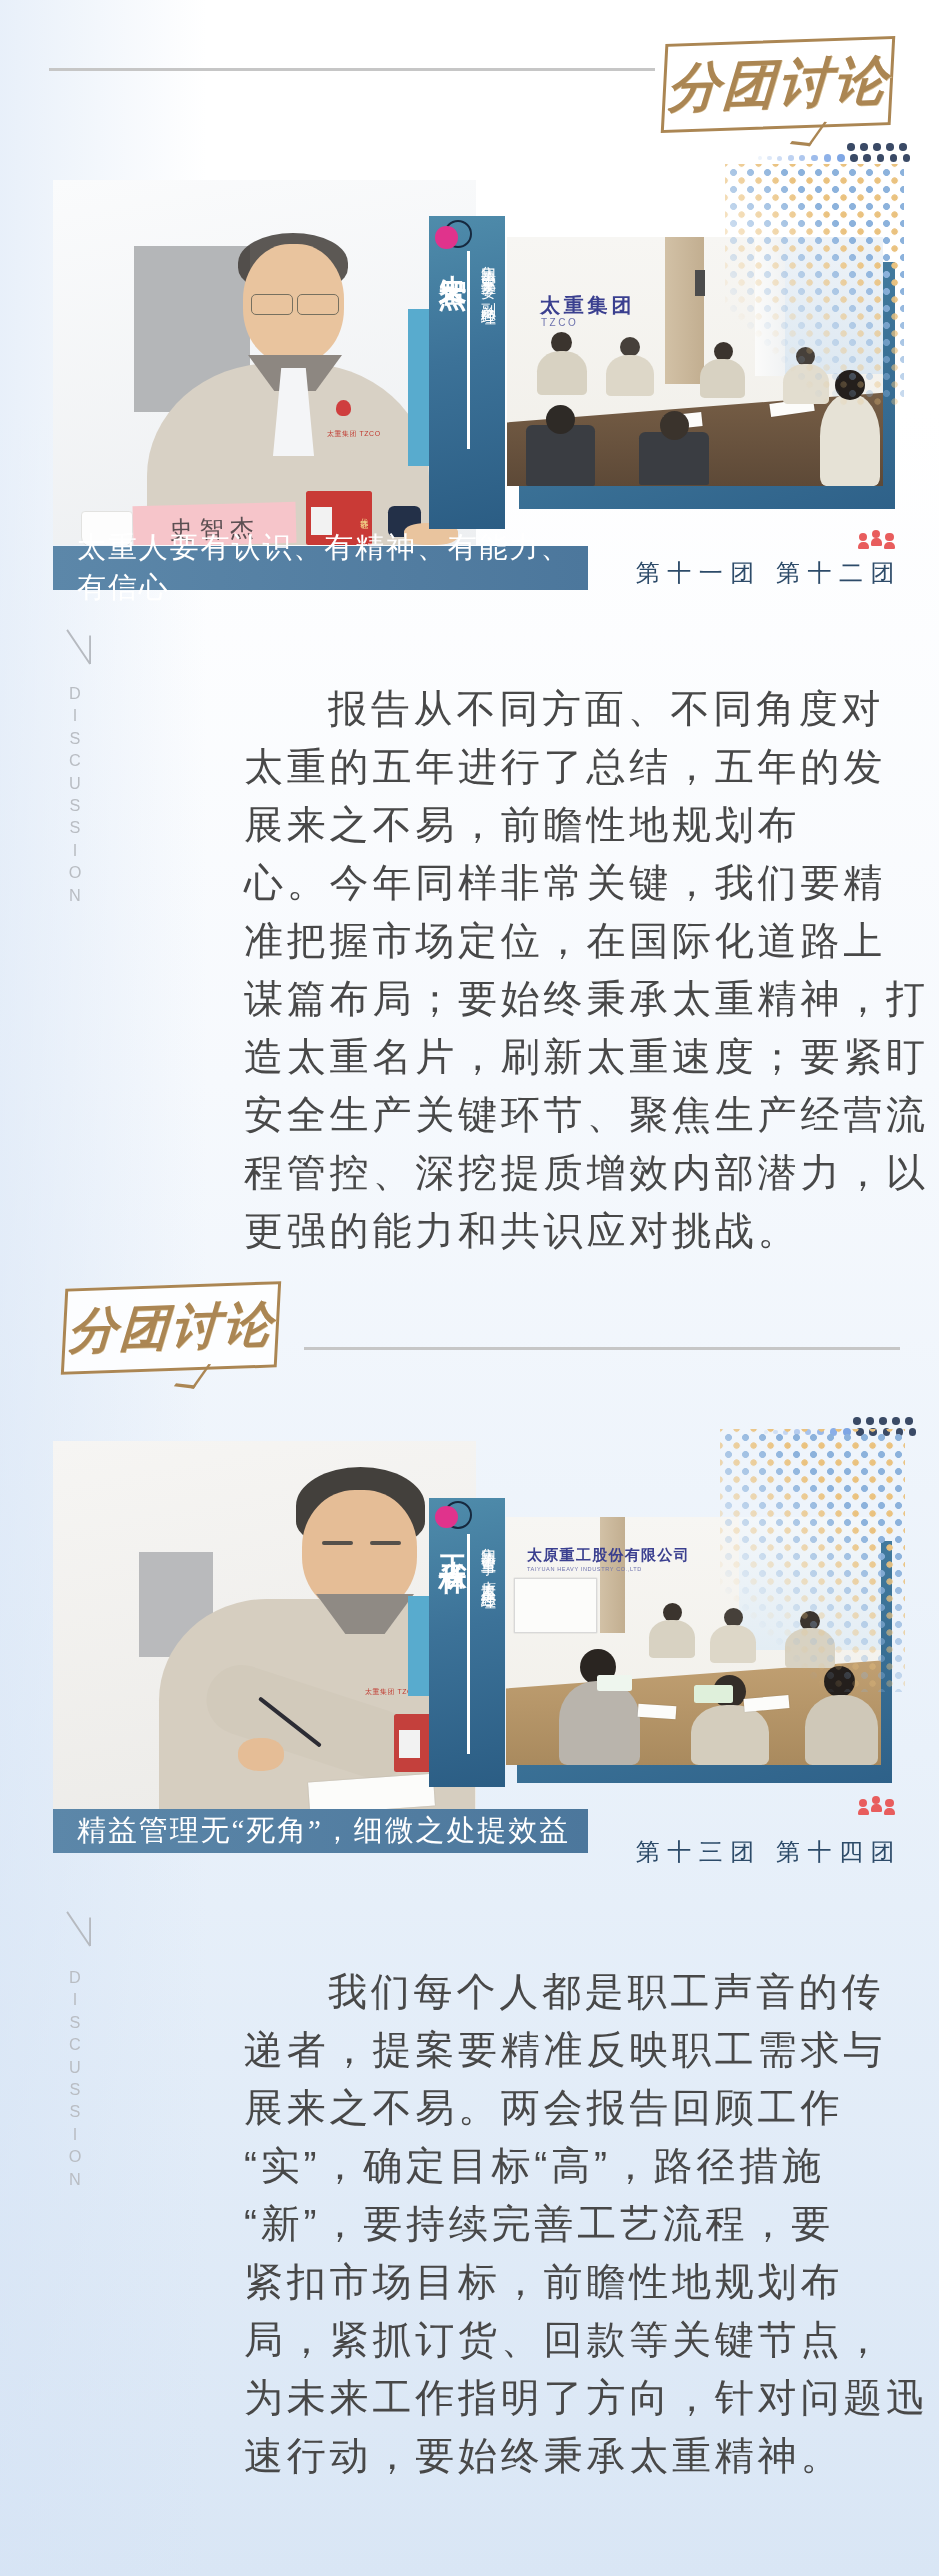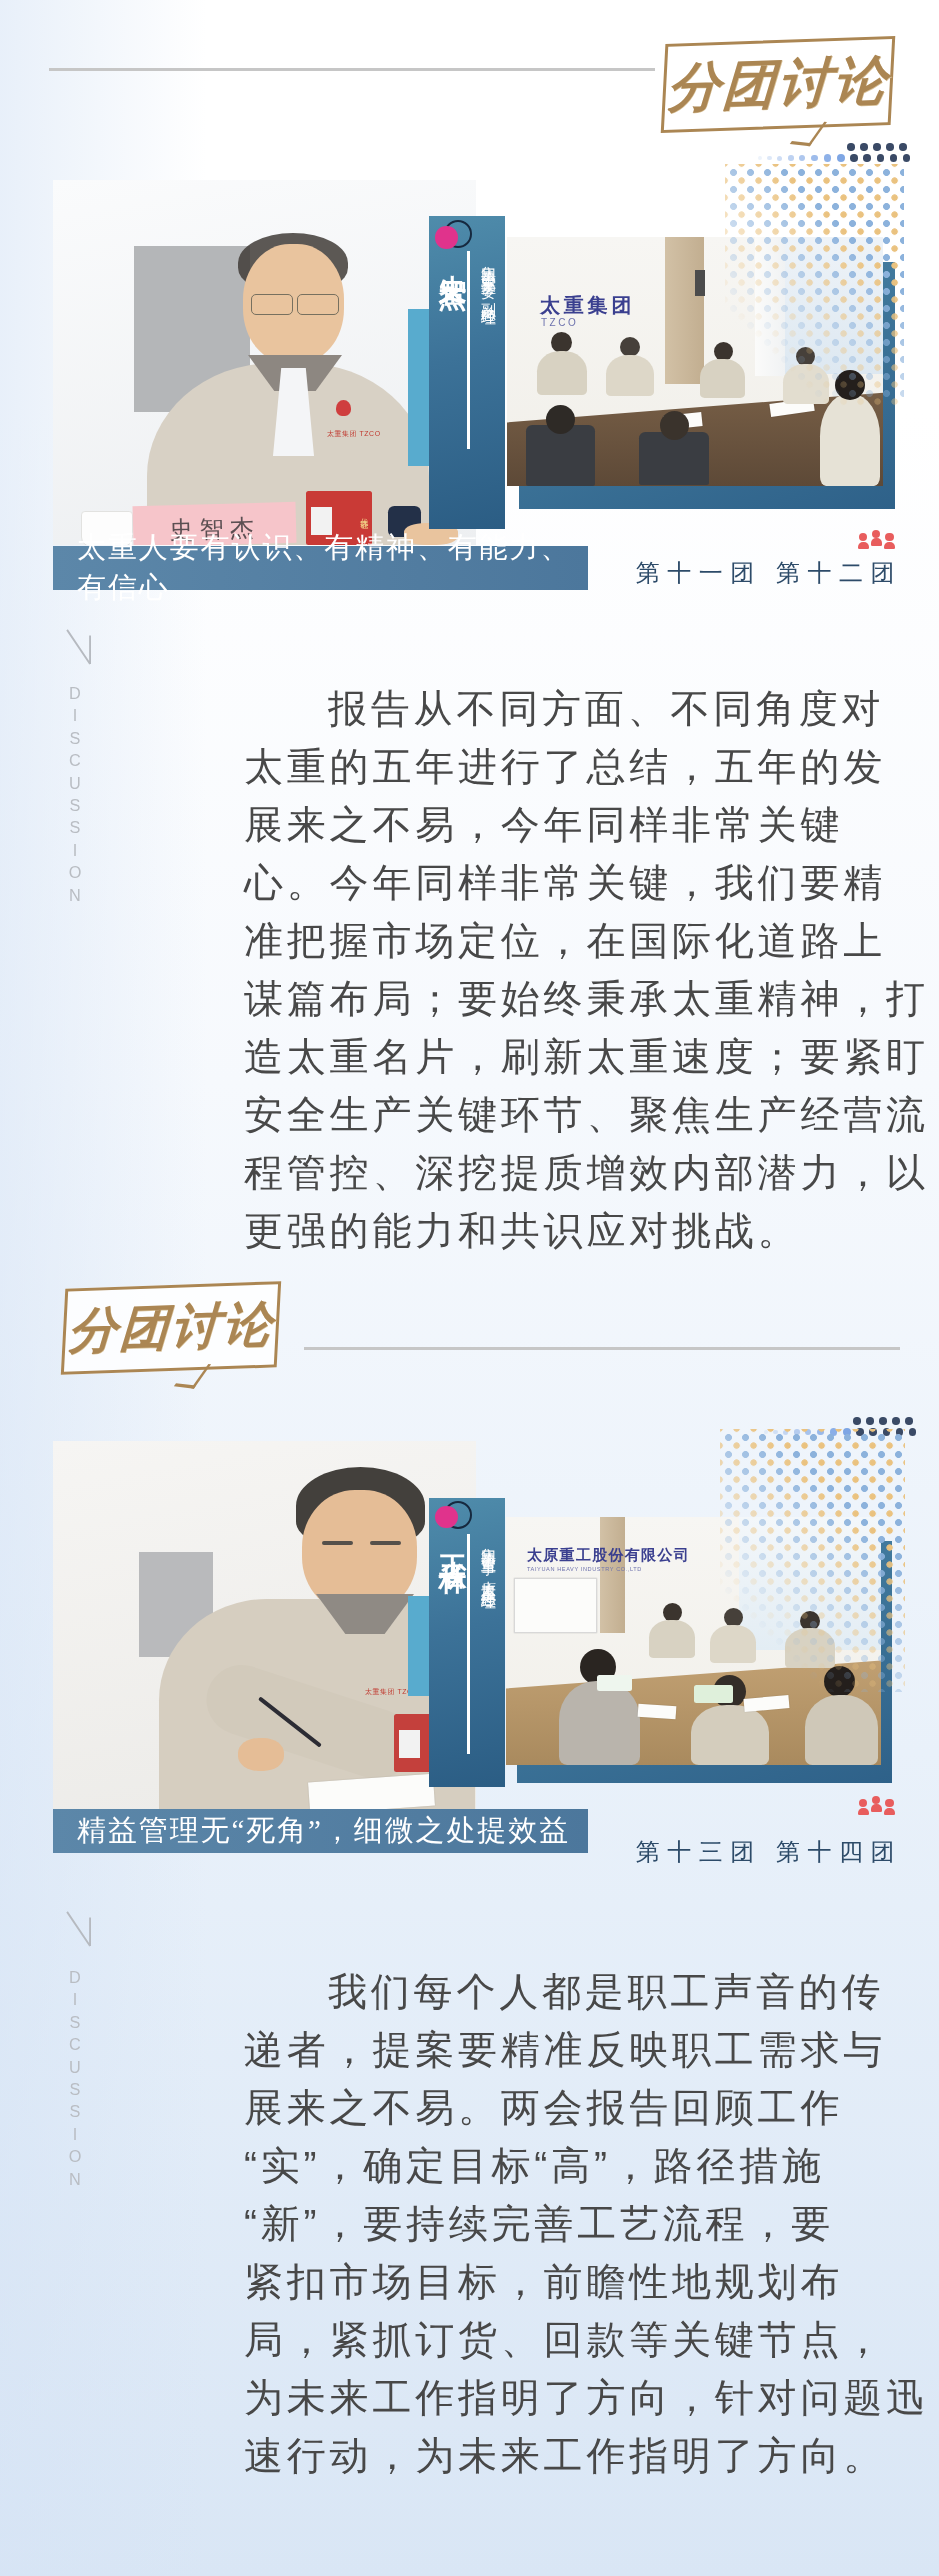--- a/index.html
+++ b/index.html
@@ -209,21 +209,21 @@
     </div>
     <div class="abs groups" style="left:601px;top:557px;width:301px;">第十一团 第十二团</div>
 
     <svg class="abs" style="left:65px;top:628px;" width="29" height="41" viewBox="0 0 46 66">
       <path d="M3 3 L40 58 M40 12 L40 58" stroke="#b6bac0" stroke-width="3" fill="none"></path>
     </svg>
     <div class="abs vtxt disc" style="left:65px;top:684px;height:213px;">DISCUSSION</div>
     <div class="abs para" style="left:244px;top:680px;width:645px;">
         <div>报告从不同方面、不同角度对</div>
         <div>太重的五年进行了总结，五年的发</div>
-        <div>展来之不易，今年同样非常关键</div>
+        <div>展来之不易，前瞻性地规划布</div>
         <div>心。今年同样非常关键，我们要精</div>
         <div>准把握市场定位，在国际化道路上</div>
         <div>谋篇布局；要始终秉承太重精神，打</div>
         <div>造太重名片，刷新太重速度；要紧盯</div>
         <div>安全生产关键环节、聚焦生产经营流</div>
         <div>程管控、深挖提质增效内部潜力，以</div>
         <div>更强的能力和共识应对挑战。</div>
       </div>
   </div>
 
@@ -342,18 +342,18 @@
     <div class="abs vtxt disc" style="left:65px;top:1968px;height:213px;">DISCUSSION</div>
     <div class="abs para" style="left:244px;top:1963px;width:645px;">
         <div>我们每个人都是职工声音的传</div>
         <div>递者，提案要精准反映职工需求与</div>
         <div>展来之不易。两会报告回顾工作</div>
         <div>“实”，确定目标“高”，路径措施</div>
         <div>“新”，要持续完善工艺流程，要</div>
         <div>紧扣市场目标，前瞻性地规划布</div>
         <div>局，紧抓订货、回款等关键节点，</div>
         <div>为未来工作指明了方向，针对问题迅</div>
-        <div>速行动，为未来工作指明了方向。</div>
+        <div>速行动，要始终秉承太重精神。</div>
       </div>
   </div>
 
 </div>
 
 
 </body></html>

